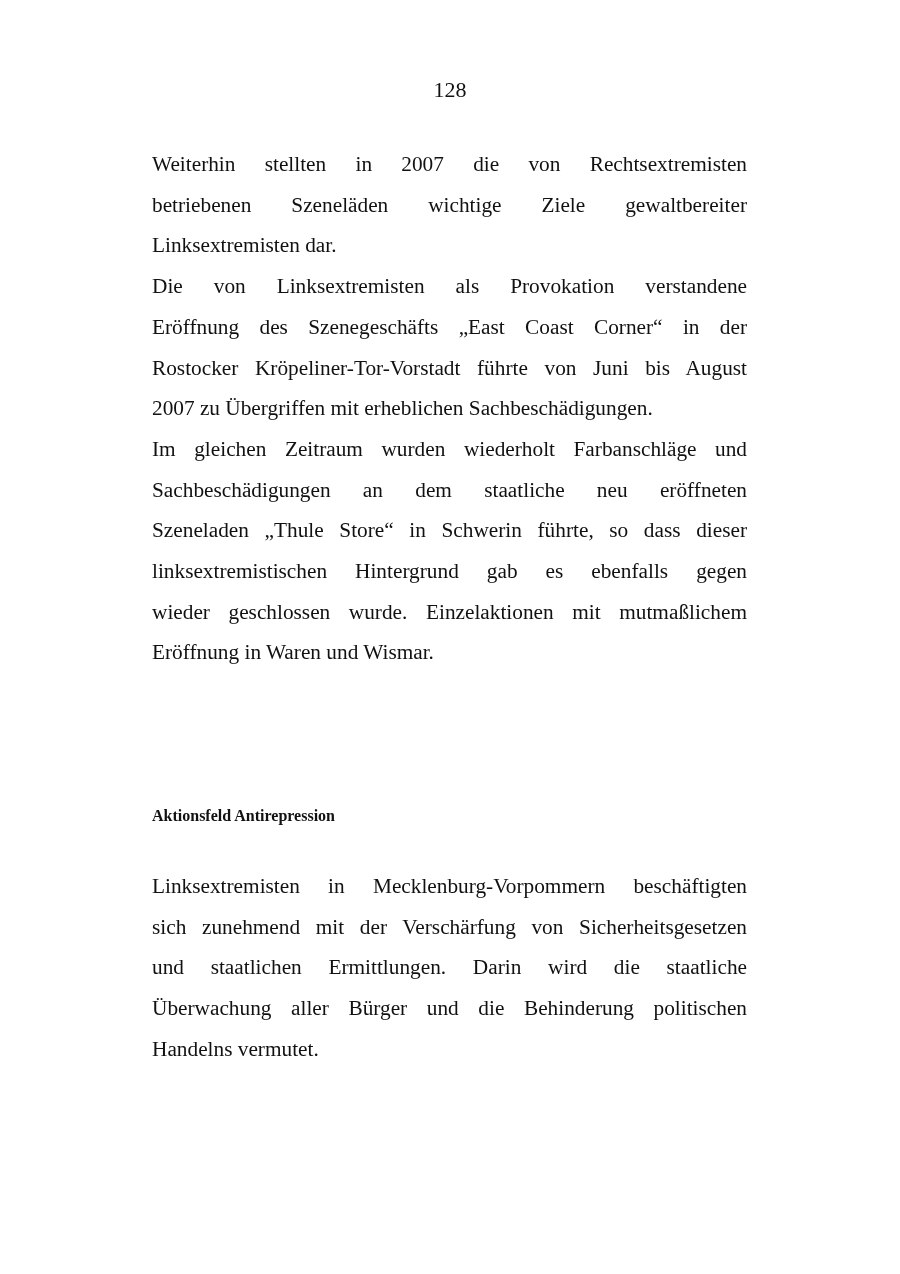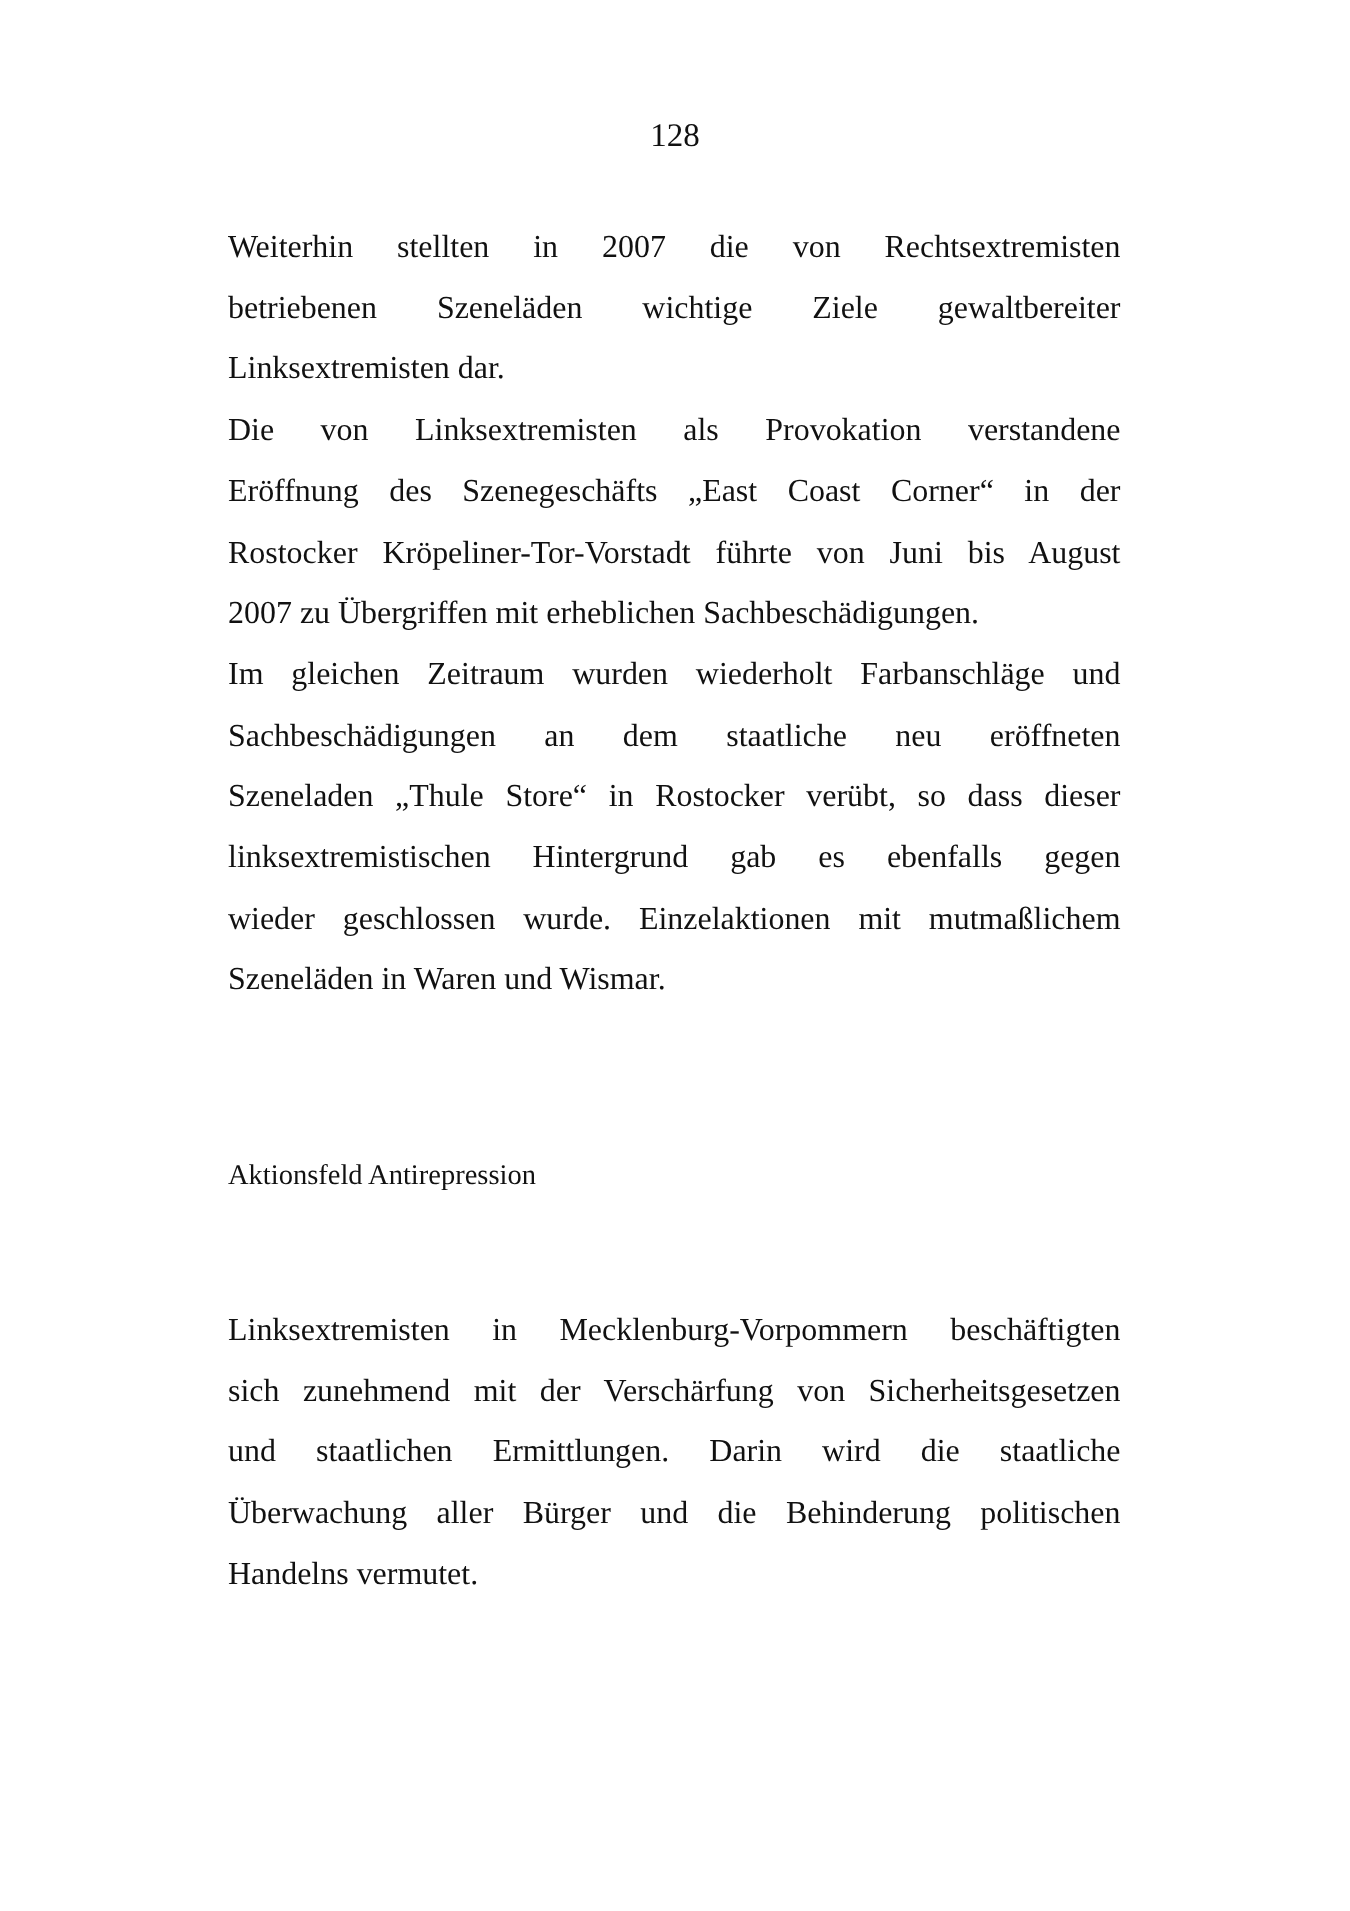--- a/index.html
+++ b/index.html
@@ -13,22 +13,22 @@
       text-align: center; font-size: 22px; line-height: 32px;
     }
     .text-block {
       position: absolute; left: 152px; width: 595px;
       font-size: 21.3px; line-height: 40.7px;
       text-align: justify;
       font-family: Liberation Serif, serif;
     }
     .text-block p { margin: 0; }
     .heading {
-      position: absolute; left: 152px; top: 768px;
-      font-size: 19px; line-height: 32px; font-weight: normal;
+      position: absolute; left: 152px; top: 800px;
+      font-size: 16px; line-height: 32px; font-weight: bold;
     }
     .line { display: block; text-align: justify; text-align-last: justify; white-space: nowrap; }
     .line.last { text-align-last: left; }
   </style>
 </head>
 <body>
 
 <div class="page-number">128</div>
 
 <div class="text-block" style="top:144px;">
@@ -39,24 +39,24 @@
   </p>
   <p>
     <span class="line">Die von Linksextremisten als Provokation verstandene</span>
     <span class="line">Eröffnung des Szenegeschäfts „East Coast Corner“ in der</span>
     <span class="line">Rostocker Kröpeliner-Tor-Vorstadt führte von Juni bis August</span>
     <span class="line last">2007 zu Übergriffen mit erheblichen Sachbeschädigungen.</span>
   </p>
   <p>
     <span class="line">Im gleichen Zeitraum wurden wiederholt Farbanschläge und</span>
     <span class="line">Sachbeschädigungen an dem staatliche neu eröffneten</span>
-    <span class="line">Szeneladen „Thule Store“ in Rostocker verübt, so dass dieser</span>
+    <span class="line">Szeneladen „Thule Store“ in Schwerin führte, so dass dieser</span>
     <span class="line">linksextremistischen Hintergrund gab es ebenfalls gegen</span>
     <span class="line">wieder geschlossen wurde. Einzelaktionen mit mutmaßlichem</span>
-    <span class="line last">Szeneläden in Waren und Wismar.</span>
+    <span class="line last">Eröffnung in Waren und Wismar.</span>
   </p>
 </div>
 
 <div class="heading">Aktionsfeld Antirepression</div>
 
 <div class="text-block" style="top:866px;">
   <p>
     <span class="line">Linksextremisten in Mecklenburg-Vorpommern beschäftigten</span>
     <span class="line">sich zunehmend mit der Verschärfung von Sicherheitsgesetzen</span>
     <span class="line">und staatlichen Ermittlungen. Darin wird die staatliche</span>

